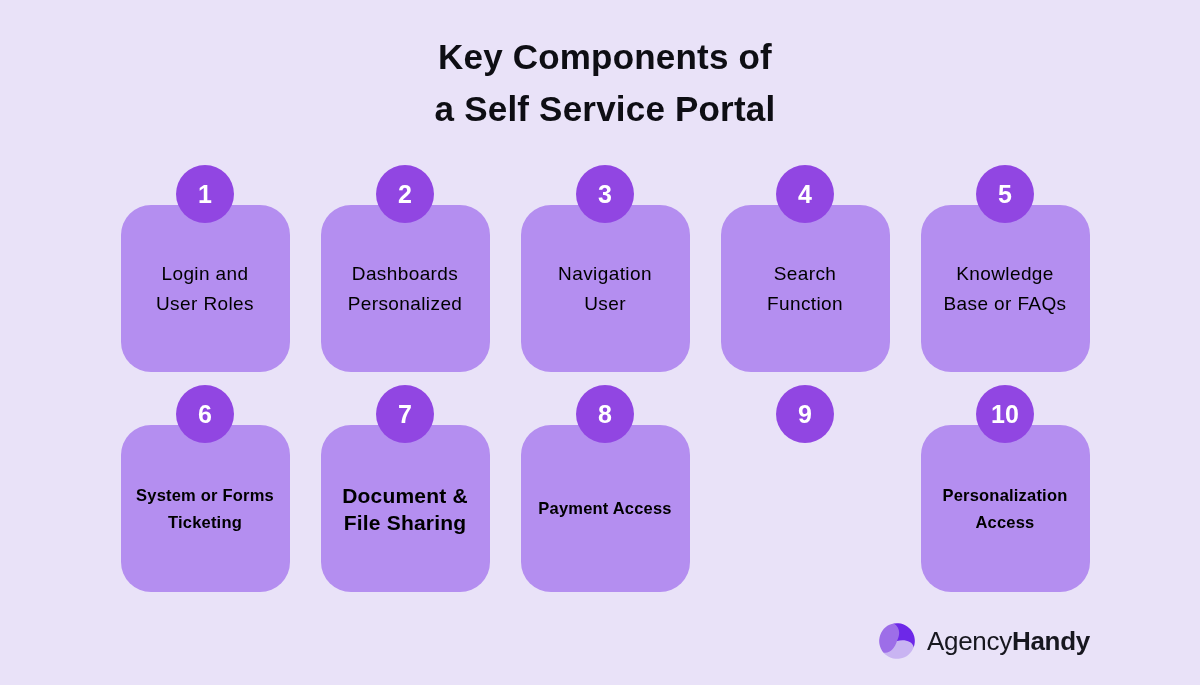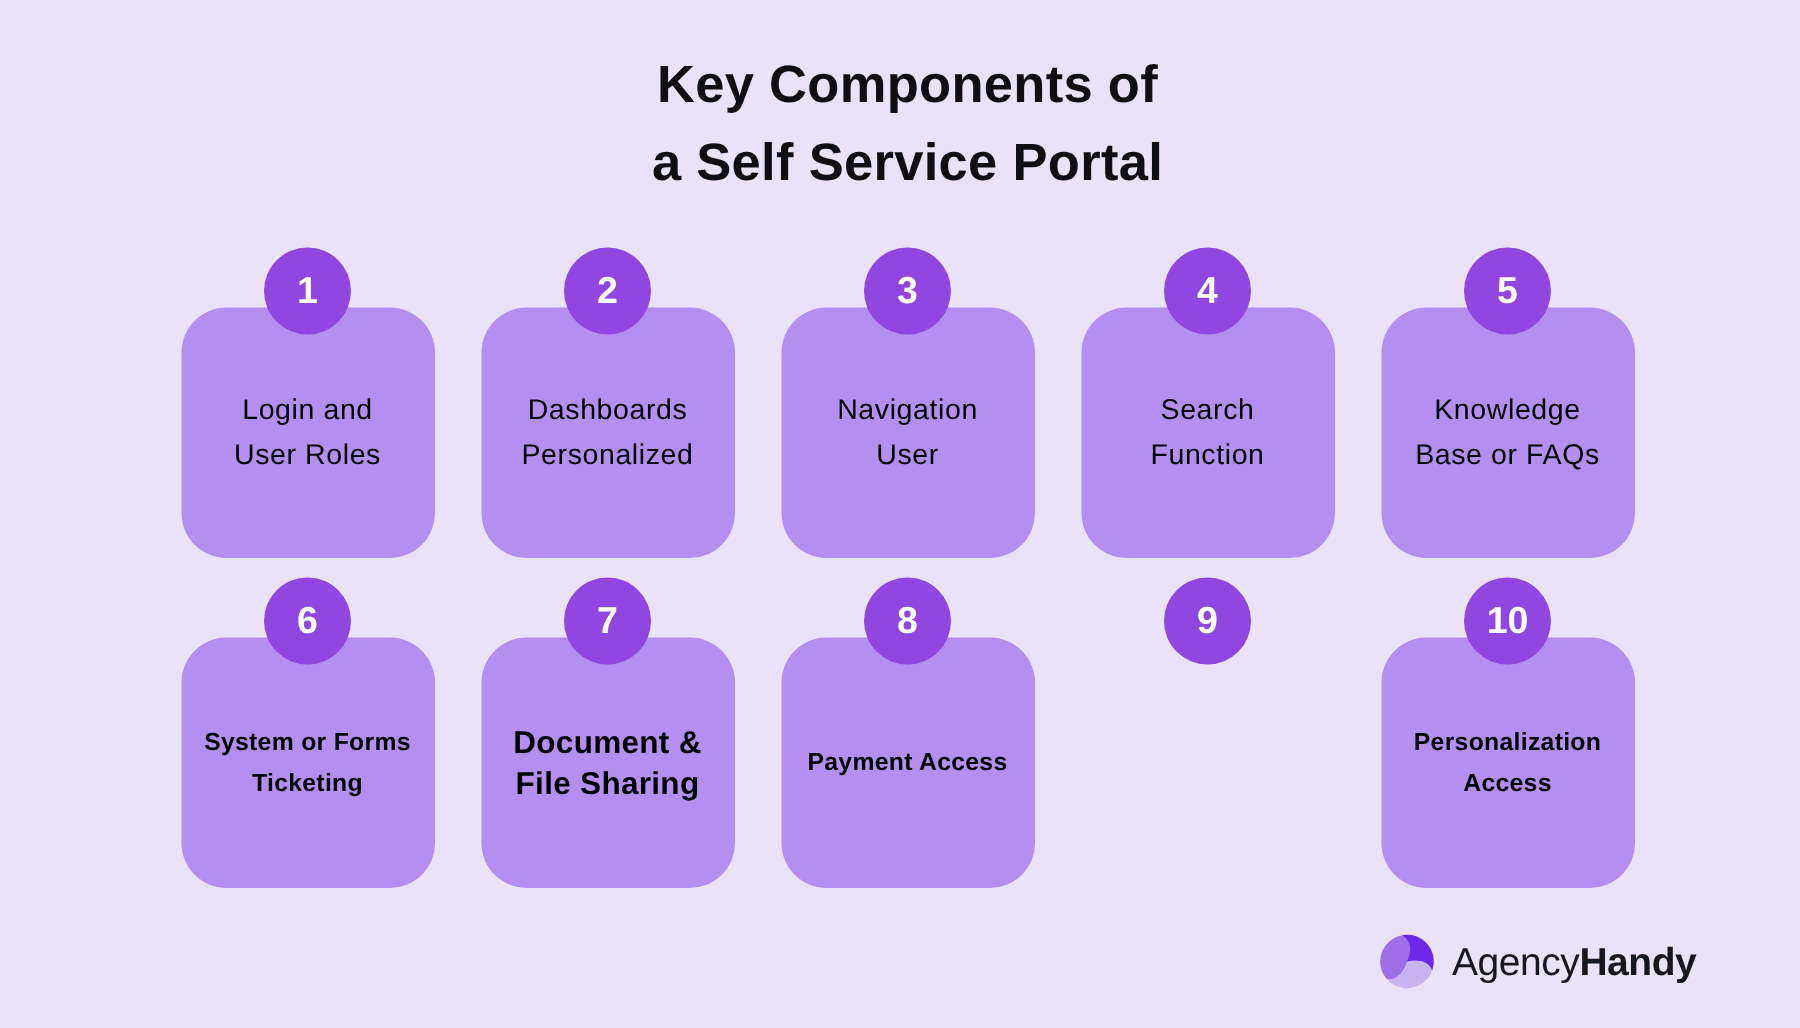--- a/index.html
+++ b/index.html
@@ -34,21 +34,21 @@
     display:flex; align-items:center; justify-content:center;
     text-align:center; color:#000000;
   }
   .label { display:flex; flex-direction:column; }
   .row1 .label { font-size:19px; font-weight:400; line-height:30px; letter-spacing:0.4px; }
   .row2 .label { font-size:21px; font-weight:700; line-height:27px; letter-spacing:0.2px; }
   .row2 .cell:nth-child(1) .label,
   .row2 .cell:nth-child(3) .label,
   .row2 .cell:nth-child(5) .label { font-size:16.5px; }
   .logo {
-    position:absolute; left:917px; top:620px;
+    position:absolute; left:876px; top:620px;
     display:flex; align-items:center; gap:9px;
   }
   .logo-mark { width:42px; height:42px; display:block; }
   .logo-text { font-size:26px; color:#17171f; letter-spacing:-0.3px; white-space:nowrap; }
   .logo-text b { font-weight:700; }
 </style>
 </head>
 <body>
 
 <div class="canvas">

